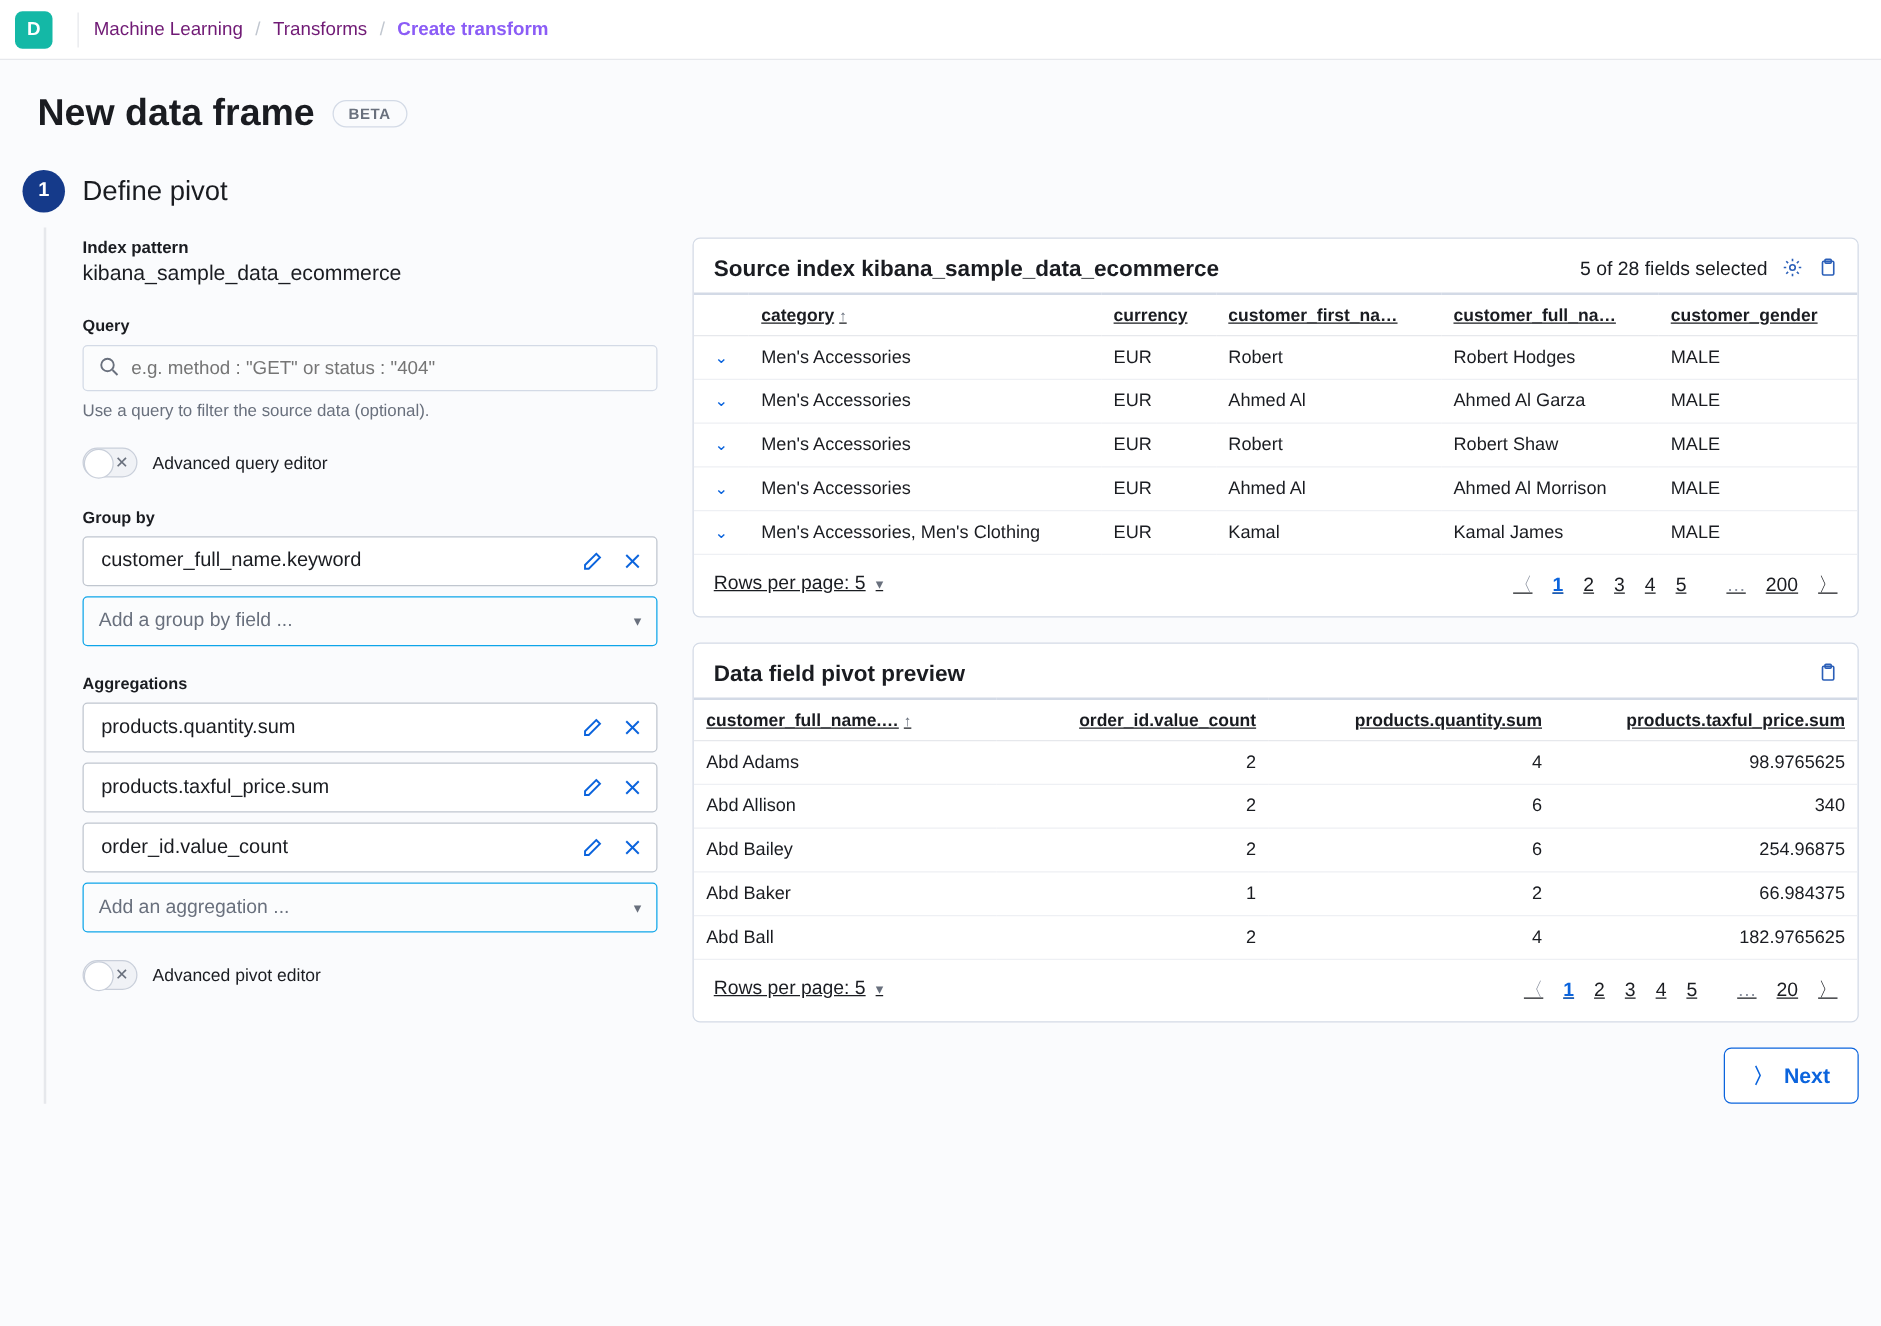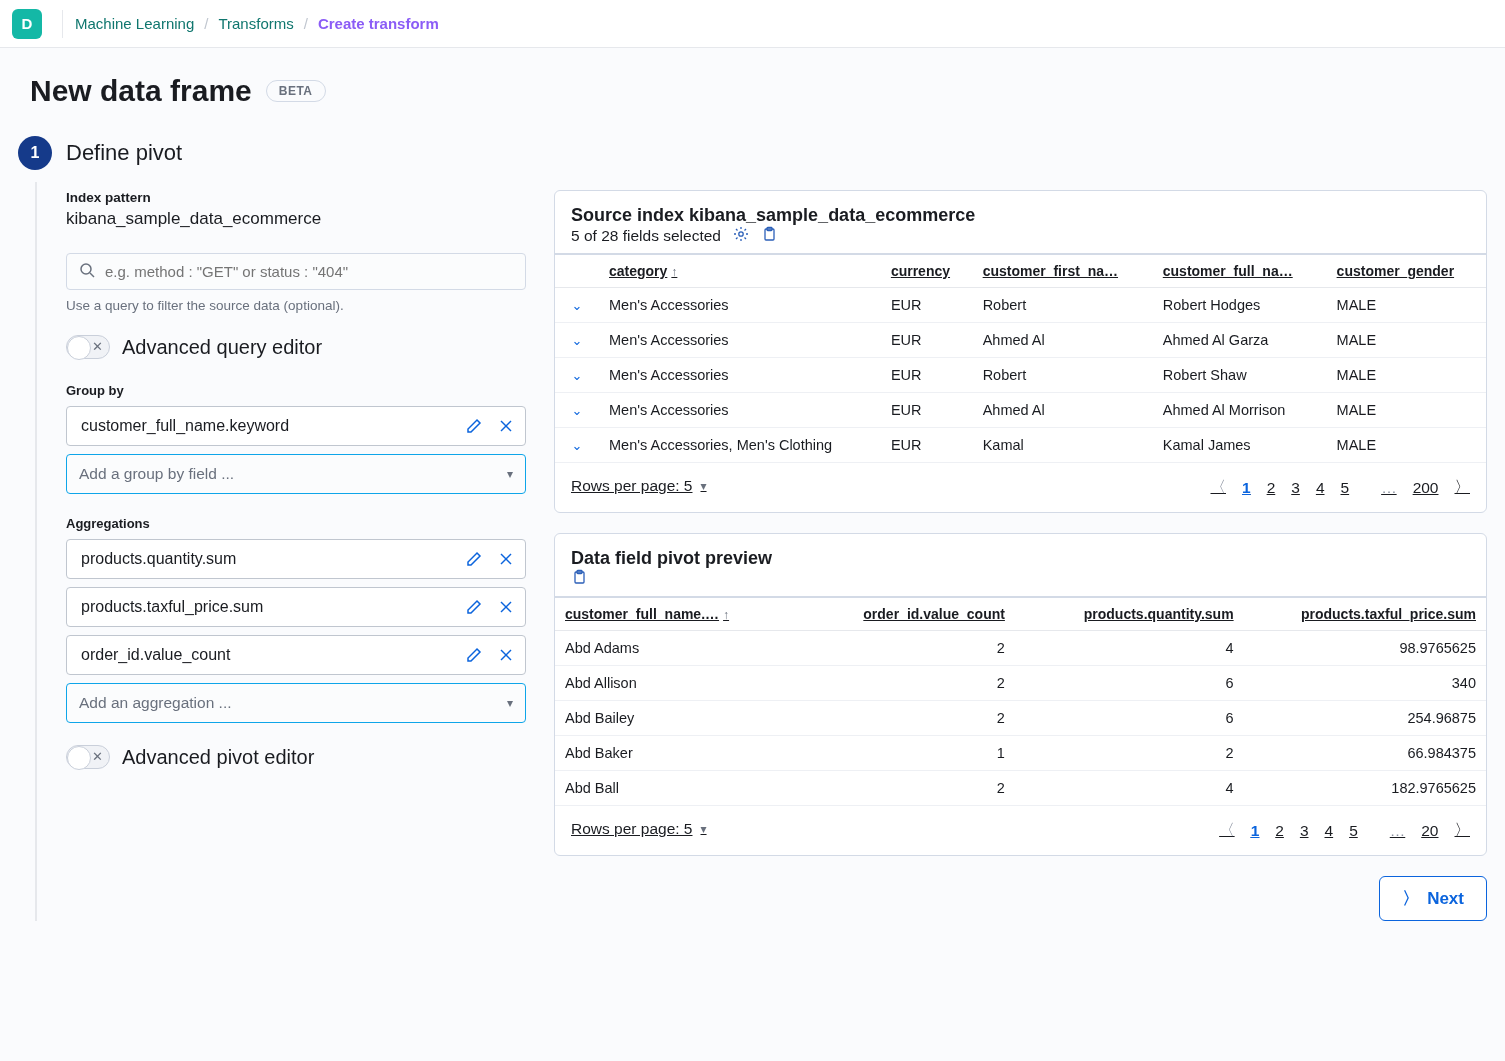--- a/index.html
+++ b/index.html
@@ -21,21 +21,21 @@
   background: #14b8a6;
   border-radius: 6px;
   display: flex; align-items:center; justify-content:center;
   color:#fff; font-weight:700; font-size:15px;
   margin-right: 8px;
 }
 .divider-v {
   width:1px; height:28px; background:#e6e8ec; margin:0 12px;
 }
 .breadcrumb { display:flex; align-items:center; gap:10px; font-size:15px; }
-.breadcrumb .crumb { color:#0f766e; cursor:pointer; }
+.breadcrumb .crumb { color:#701a75; cursor:pointer; }
 .breadcrumb .sep { color:#c0c6cf; }
 .breadcrumb .current { color:#8b5cf6; font-weight:700; }
 
 .page { padding: 16px 18px 24px 18px; background: #fafbfd; min-height: calc(100vh - 48px); }
 .title-row { display:flex; align-items:center; gap:14px; margin: 10px 0 28px 12px; }
 .page-title { font-size: 30px; font-weight:600; }
 .badge-beta {
   border:1px solid #d3dae6; border-radius: 14px;
   padding: 3px 12px; font-size:12px; font-weight:700; color:#69707d;
   letter-spacing:0.5px;
@@ -66,21 +66,21 @@
 }
 .query-input input {
   border:none; outline:none; background:transparent; flex:1; font-size:15px;
 }
 .help-text { font-size:13.5px; color:#69707d; margin-top:8px; margin-bottom: 22px; }
 
 .toggle-row { display:flex; align-items:center; gap:12px; margin-bottom:24px; }
 .switch { width:44px; height:24px; border:1px solid #c9cfda; border-radius:14px; background:#f0f2f6; position:relative; cursor:pointer;}
 .switch::after { content:""; width:22px; height:22px; border-radius:50%; background:#fff; border:1px solid #c9cfda; position:absolute; left:0; top:0; }
 .switch-x { position:absolute; right:6px; top:3px; font-size:13px; color:#69707d; }
-.toggle-label { font-size:20px; }
+.toggle-label { font-size:14px; }
 
 .pill-container { margin-bottom:8px; }
 .pill {
   border:1px solid #c0c6cf; border-radius:4px; background:#fff;
   display:flex; align-items:center; padding:10px 10px 10px 14px;
   justify-content:space-between;
 }
 .pill-text { font-size:16px; }
 .pill-icons { display:flex; gap:14px; }
 .icon-btn { width:18px; height:18px; display:inline-flex; align-items:center; justify-content:center; cursor:pointer; color:#0b64dd; }
@@ -90,23 +90,22 @@
   padding:10px 12px; color:#69707d; cursor:pointer; font-size:15.5px;
   margin-bottom:22px;
 }
 .chev { color:#69707d; font-size:12px; }
 
 .panel {
   border:1px solid #d3dae6; border-radius:6px; background:#fff;
   margin-bottom: 20px; overflow:hidden;
 }
 .panel-header {
-  display:flex; justify-content:space-between;
+  display:flex; align-items:center; justify-content:space-between;
   padding: 14px 16px 8px 16px;
-  flex-direction: column;
 }
 .panel-title { font-size:18px; font-weight:600; }
 .panel-hd-right { display:flex; align-items:center; gap:12px; }
 .fields-count { font-size:15.5px; color:#1a1c21; }
 .hdr-icon { color:#2b5fb8; cursor:pointer; }
 
 table.data { width:100%; border-collapse:collapse; font-size:14.5px; }
 table.data thead th {
   text-align:left; font-weight:700; font-size:14px;
   padding: 8px 10px; border-top:2px solid #d3dae6; border-bottom:1px solid #e6e8ec;
@@ -171,20 +170,21 @@
     <div class="step-circle">1</div>
     <div class="step-title">Define pivot</div>
   </div>
 
   <div class="step-body">
 
     <div class="left-col">
       <div class="form-label">Index pattern</div>
       <div class="index-pattern-val">kibana_sample_data_ecommerce</div>
 
+      <div class="form-label small">Query</div>
       <div class="query-input">
         <span>
           <svg class="ic" viewBox="0 0 16 16" fill="none" stroke="#69707d" stroke-width="1.5">
               <circle cx="7" cy="7" r="5"></circle>
               <line x1="11" y1="11" x2="15" y2="15"></line>
             </svg>
         </span>
         <input type="text" placeholder="e.g. method : &quot;GET&quot; or status : &quot;404&quot;" style="">
       </div>
       <div class="help-text">Use a query to filter the source data (optional).</div>

